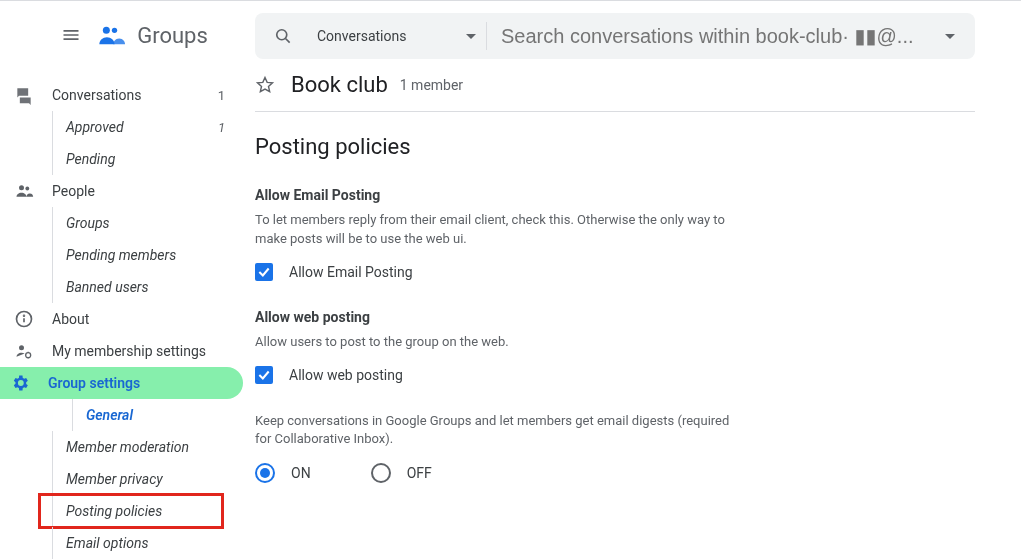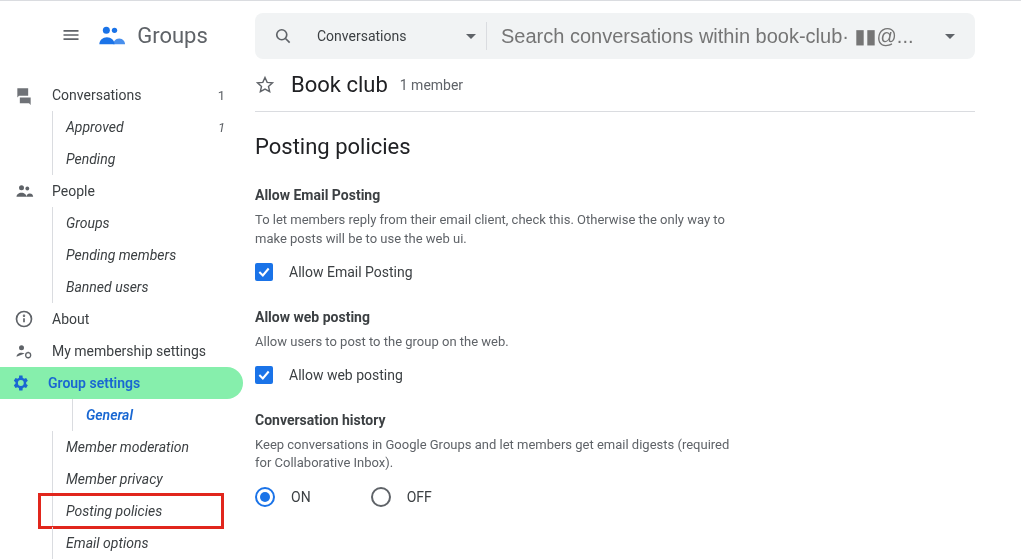--- a/index.html
+++ b/index.html
@@ -319,21 +319,20 @@
           <span class="checkbox">
             <svg width="14" height="14" viewBox="0 0 24 24" fill="none" stroke="#fff" stroke-width="3.5">
                 <polyline points="4 12 10 18 20 6"></polyline>
               </svg>
           </span>
           <span class="check-label">Allow web posting</span>
         </div>
       </section>
 
       <section class="section">
-        <div class="section-title">Conversation history</div>
         <div class="section-desc">Keep conversations in Google Groups and let members get email digests (required for Collaborative Inbox).</div>
         <div class="radios">
           <div class="radio-row">
             <span class="radio on"></span>
             <span class="check-label">ON</span>
           </div>
           <div class="radio-row">
             <span class="radio off"></span>
             <span class="check-label">OFF</span>
           </div>

